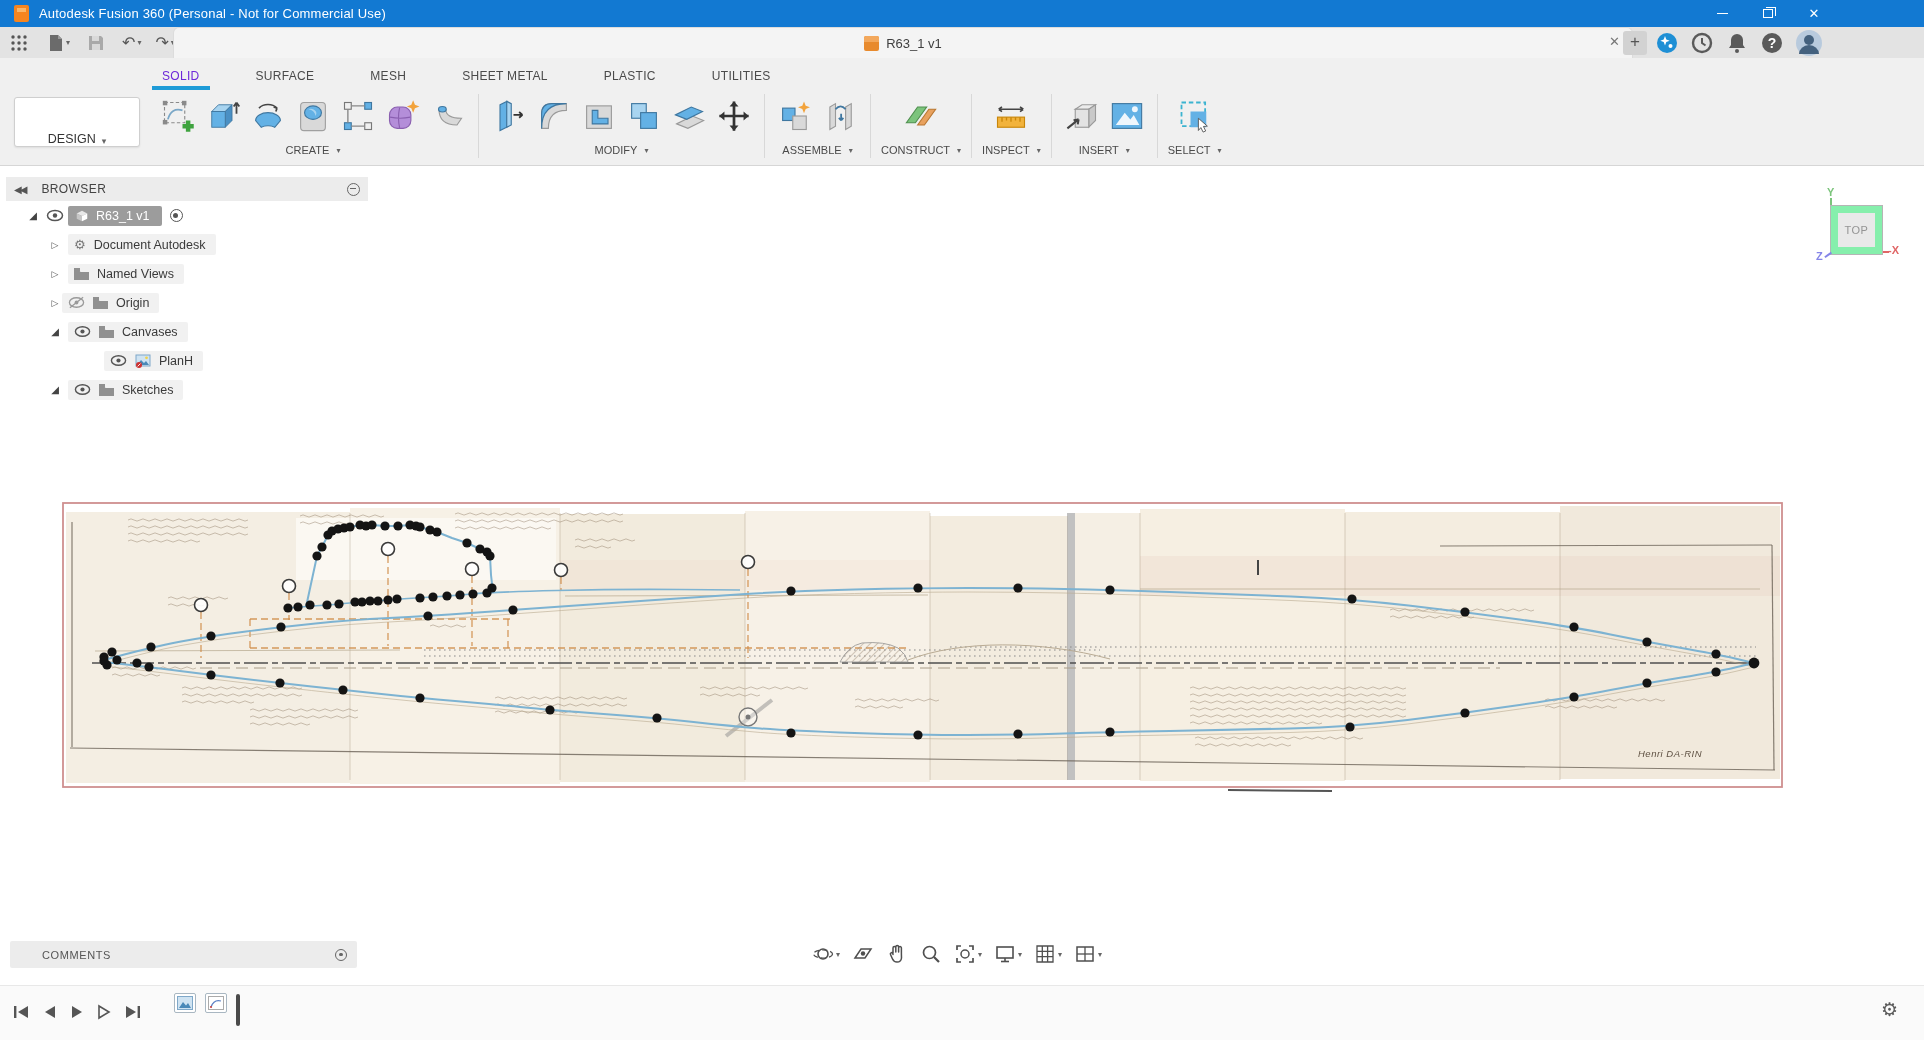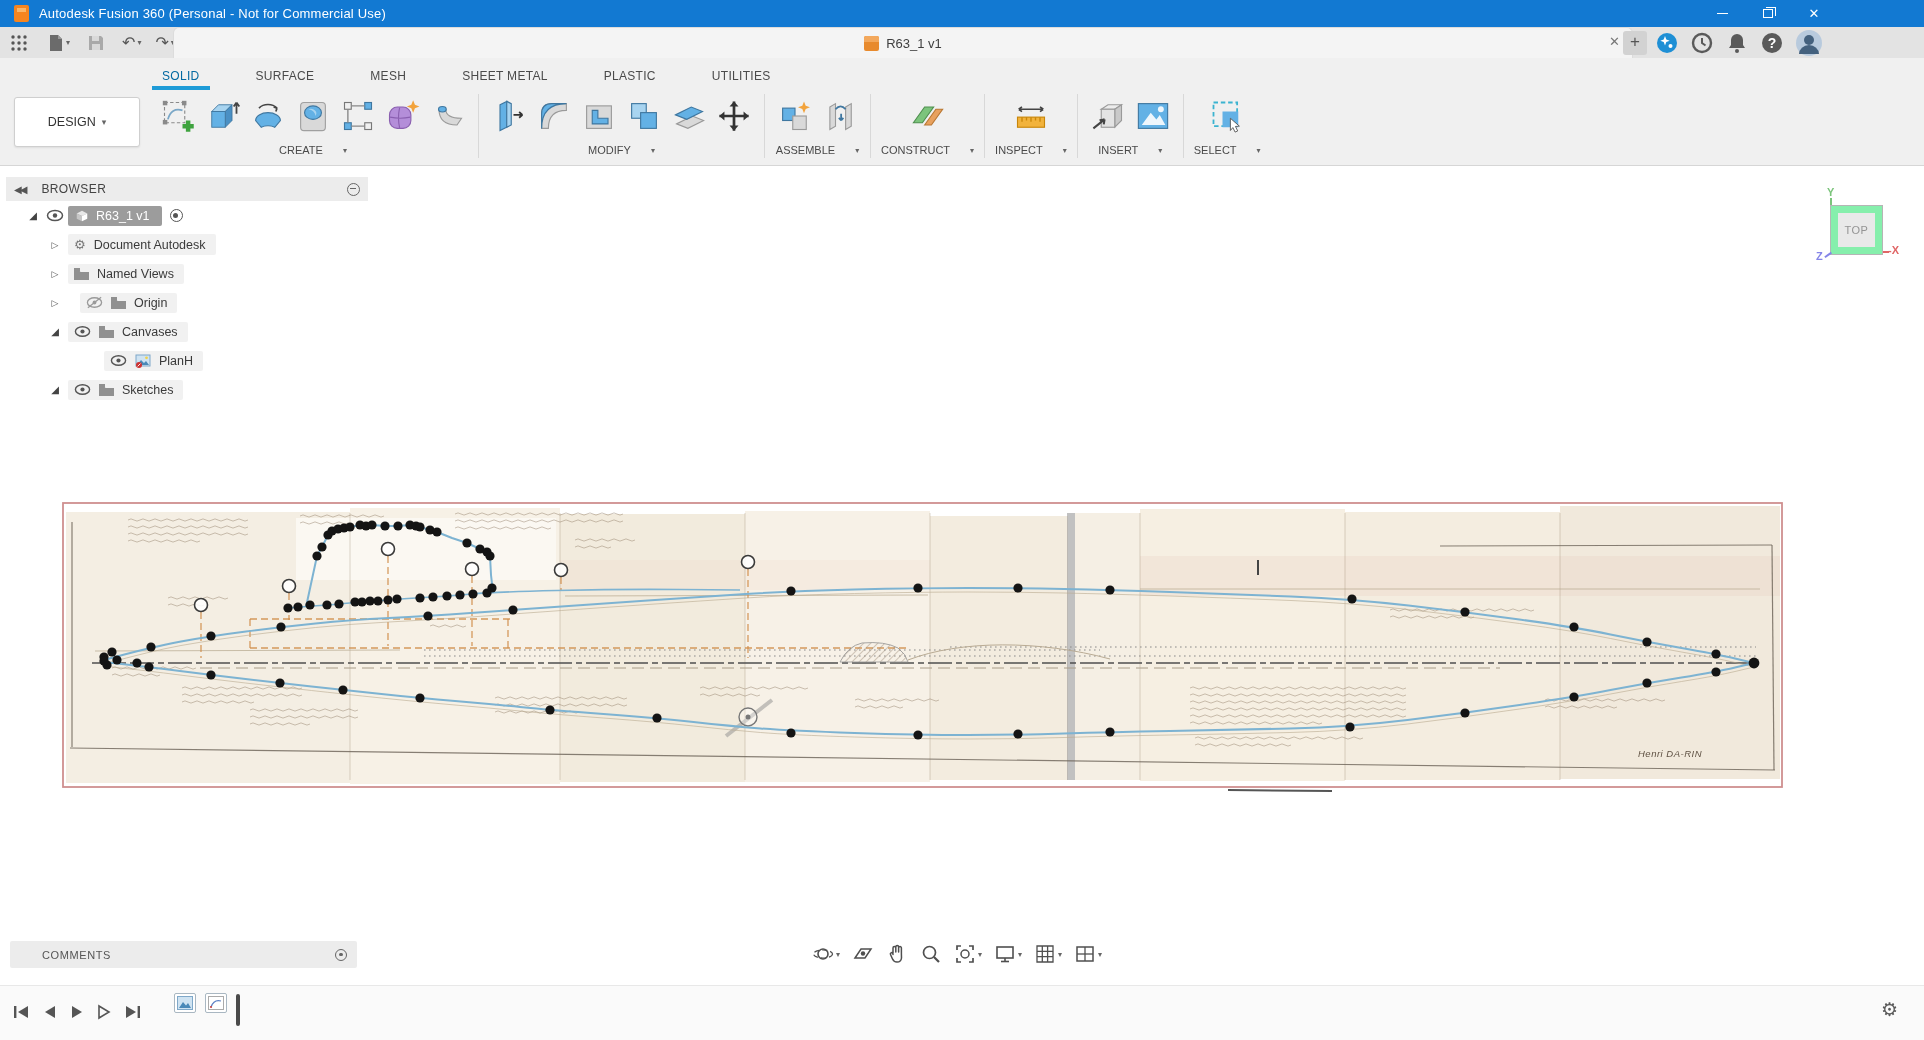--- a/index.html
+++ b/index.html
@@ -39,31 +39,31 @@
     border-radius:3px; color:#555; font-size:17px; line-height:22px; text-align:center; z-index:29;}
   #top-right-icons { position:absolute; left:1655px; top:27px; height:31px; display:flex;
     align-items:center; gap:11px; z-index:29; }
 
   
   #ribbon { position:absolute; left:0; top:58px; width:1924px; height:108px; background:#f0f0f0;
     border-bottom:1px solid #d6d6d6; z-index:28; }
   #ribbon-tabs { position:absolute; left:152px; top:0; height:34px; display:flex; gap:36px;
     align-items:center; }
   .rtab { font-size:12px; color:#4a4a4a; letter-spacing:.3px; padding:9px 10px 7px 10px; }
-  .rtab.active { color:#0369a1; border-bottom:4px solid #1e9bd7; padding-bottom:3px;text-align:right; }
+  .rtab.active { color:#6d28d9; border-bottom:4px solid #1e9bd7; padding-bottom:3px;text-align:right; }
   #design-btn { position:absolute; left:14px; top:39px; width:126px; height:50px; background:#fff;
     border:1px solid #cfcfcf; border-radius:3px; box-shadow:0 1px 2px rgba(0,0,0,.08);
-    display:flex; align-items:center; justify-content:center; font-size:12.5px; color:#333; }
+    display:flex; align-items:flex-end; justify-content:center; font-size:12.5px; color:#333; }
   #design-btn .caret-sm { font-size:9px; margin-left:6px; }
   #ribbon-groups { position:absolute; left:150px; top:34px; height:72px; display:flex; align-items:stretch; }
   .rgroup { display:flex; flex-direction:column; align-items:center; padding:0 8px; }
   .ricons { height:48px; display:flex; align-items:center; gap:5px; }
   .ribbon-btn { width:40px; height:44px; display:flex; align-items:center; justify-content:center;
     border-radius:3px; }
-  .rlabel { height:20px; font-size:11px; color:#4a4a4a; display:flex; align-items:center; gap:18px; }
+  .rlabel { height:20px; font-size:11px; color:#4a4a4a; display:flex; align-items:center; gap:5px; }
   .rsep { width:1px; background:#d8d8d8; margin:2px 2px 6px 2px; }
 
   
   #browser { position:absolute; left:6px; top:177px; width:362px; z-index:20; }
   #browser-header { height:24px; background:#ececec; display:flex; align-items:center;
     padding:0 8px; }
   #browser-title { font-size:12px; color:#444; letter-spacing:.4px; margin-left:16px; }
   .collapse-arrows { color:#555; font-size:10px; letter-spacing:-2px; }
   #browser-min { margin-left:auto; width:13px; height:13px; border:1.4px solid #666; border-radius:50%;
     position:relative; }
@@ -661,21 +661,21 @@
       <svg width="15" height="12" viewBox="0 0 15 12">
         <path d="M0 2 h5 l1.5 2 H15 v8 H0 z" fill="#909090"></path>
           <rect x="0" y="0" width="6" height="3" fill="#909090"></rect>
       </svg>
       <span class="blabel">Named Views</span>
     </span>
   </div>
 
   <div class="brow" style="padding-left:42px">
     <span class="tri">▷</span>
-    <span class="rowbg" style="margin-left:18px">
+    <span class="rowbg" style="margin-left:0">
       <svg width="17" height="13" viewBox="0 0 18 13">
         <ellipse cx="9" cy="6.5" rx="7.5" ry="5" fill="none" stroke="#9a9a9a" stroke-width="1.4"></ellipse>
         <circle cx="9" cy="6.5" r="2" fill="#9a9a9a"></circle>
         <line x1="2" y1="12" x2="16" y2="1" stroke="#9a9a9a" stroke-width="1.4"></line>
       </svg>
       <svg width="15" height="12" viewBox="0 0 15 12">
         <path d="M0 2 h5 l1.5 2 H15 v8 H0 z" fill="#909090"></path>
           <rect x="0" y="0" width="6" height="3" fill="#909090"></rect>
       </svg>
       <span class="blabel">Origin</span>

